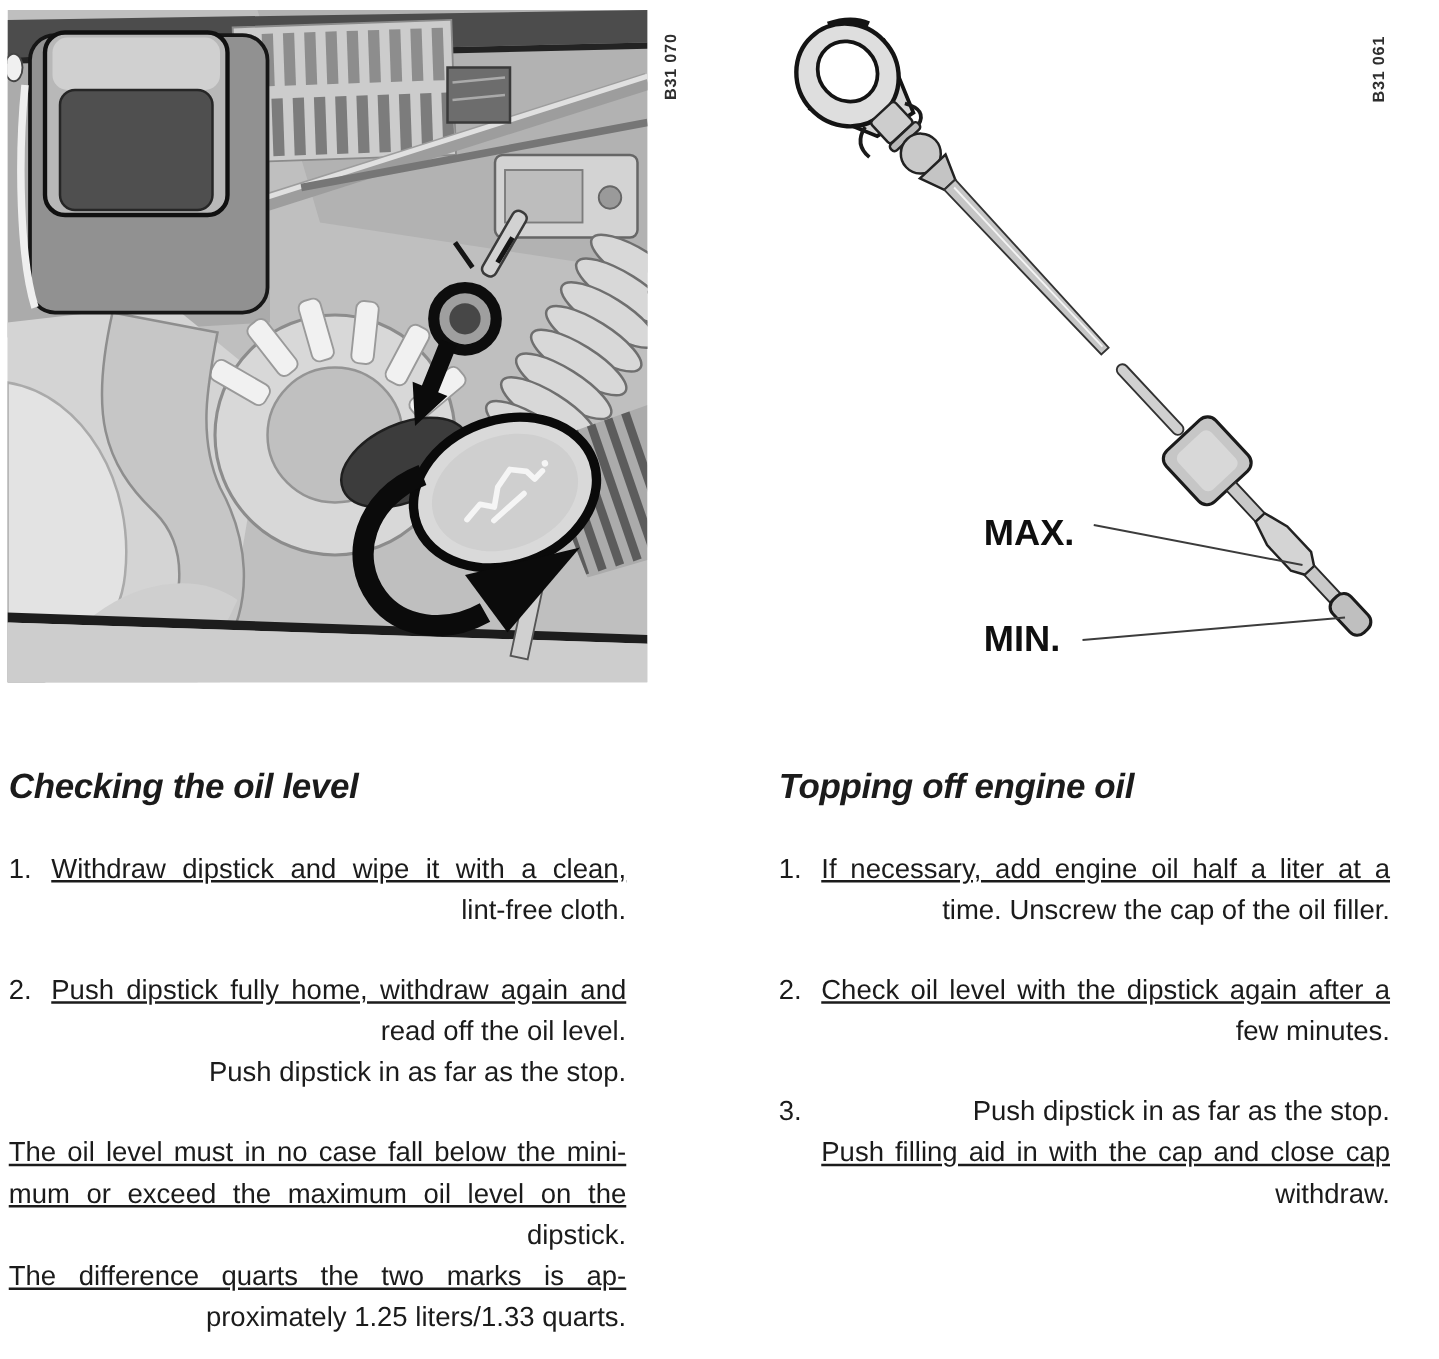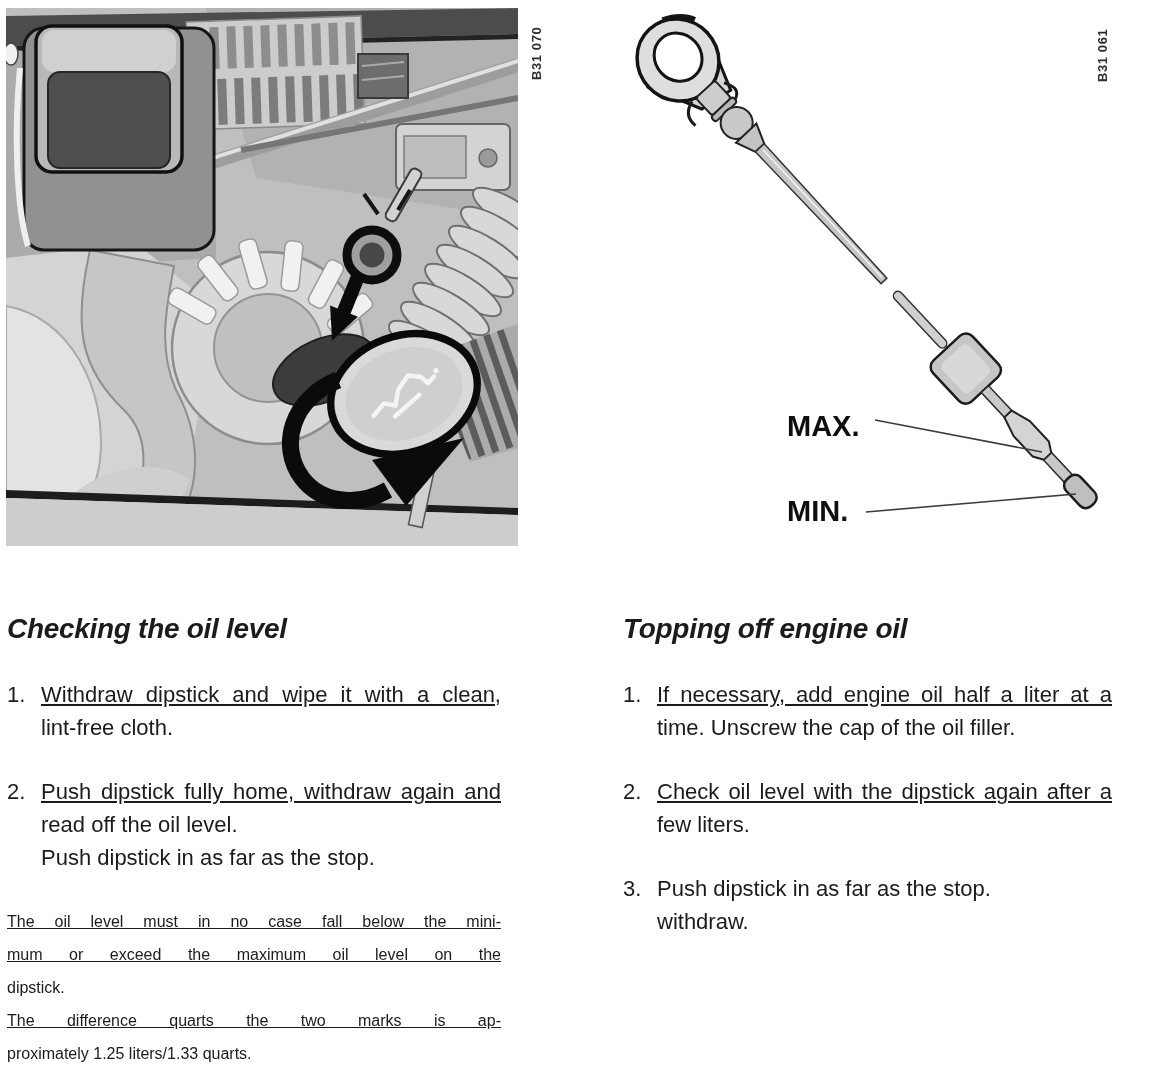--- a/index.html
+++ b/index.html
@@ -21,22 +21,22 @@
   .col{position:absolute;top:612px;}
   #col-left{left:7px;width:494px;}
   #col-right{left:623px;width:489px;}
   .heading{
     font-size:28px;font-weight:bold;letter-spacing:-0.3px;
     margin:0 0 33px 0;line-height:33px;font-style:italic;
   }
   .item{display:flex;margin:0 0 31px 0;font-size:22px;}
   .num{width:34px;flex:none;line-height:33px;}
   .lines{flex:1;min-width:0;}
-  .para{font-size:16px;margin:0;}
-  .tline{line-height:33px;white-space:normal;}
+  .para{font-size:22px;margin:0;}
+  .tline{line-height:33px;white-space:normal;text-align:right;}
   .tline.just{text-align:justify;text-align-last:justify;text-decoration:underline;}
   svg text{font-family:"Liberation Sans",sans-serif;}
 </style>
 </head>
 <body>
 
 <svg id="engine-photo" class="fig" viewBox="0 0 512 538">
   <g>
     <rect x="0" y="0" width="512" height="538" fill="#bfbfbf"></rect>
     <polygon points="200,0 512,0 512,210 250,170" fill="#b2b2b2"></polygon>
@@ -242,23 +242,24 @@
     <div class="num">1.</div>
     <div class="lines">
         <div class="tline just">If necessary, add engine oil half a liter at a</div>
         <div class="tline">time. Unscrew the cap of the oil filler.</div>
       </div>
   </div>
   <div class="item">
     <div class="num">2.</div>
     <div class="lines">
         <div class="tline just">Check oil level with the dipstick again after a</div>
-        <div class="tline">few liters.</div>
+        <div class="tline">few minutes.</div>
       </div>
   </div>
   <div class="item">
     <div class="num">3.</div>
     <div class="lines">
         <div class="tline">Push dipstick in as far as the stop.</div>
+        <div class="tline just">Push filling aid in with the cap and close cap</div>
         <div class="tline">withdraw.</div>
       </div>
   </div>
 </div>
 
 </body></html>

